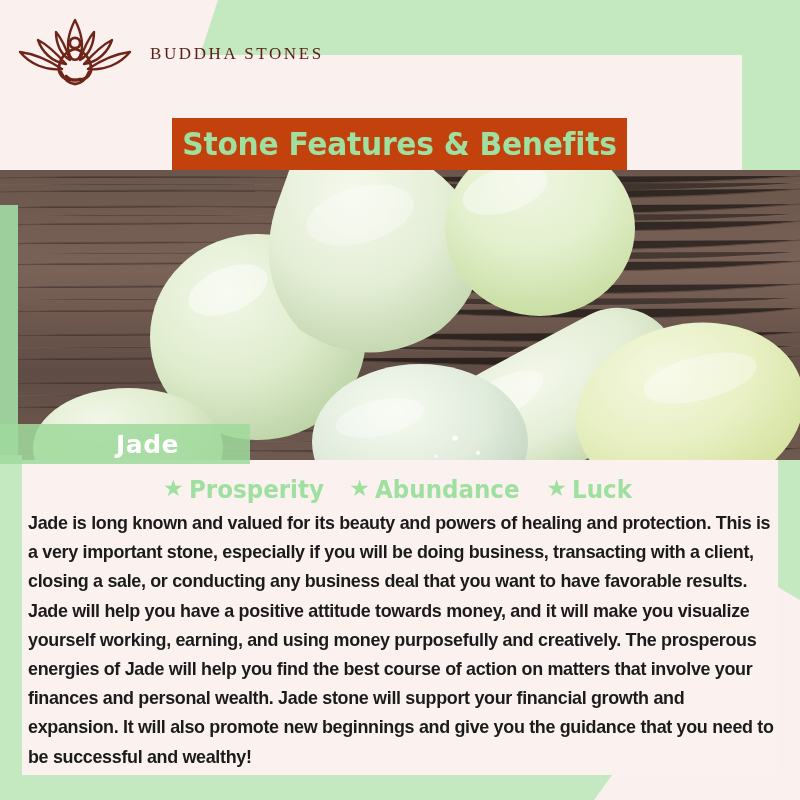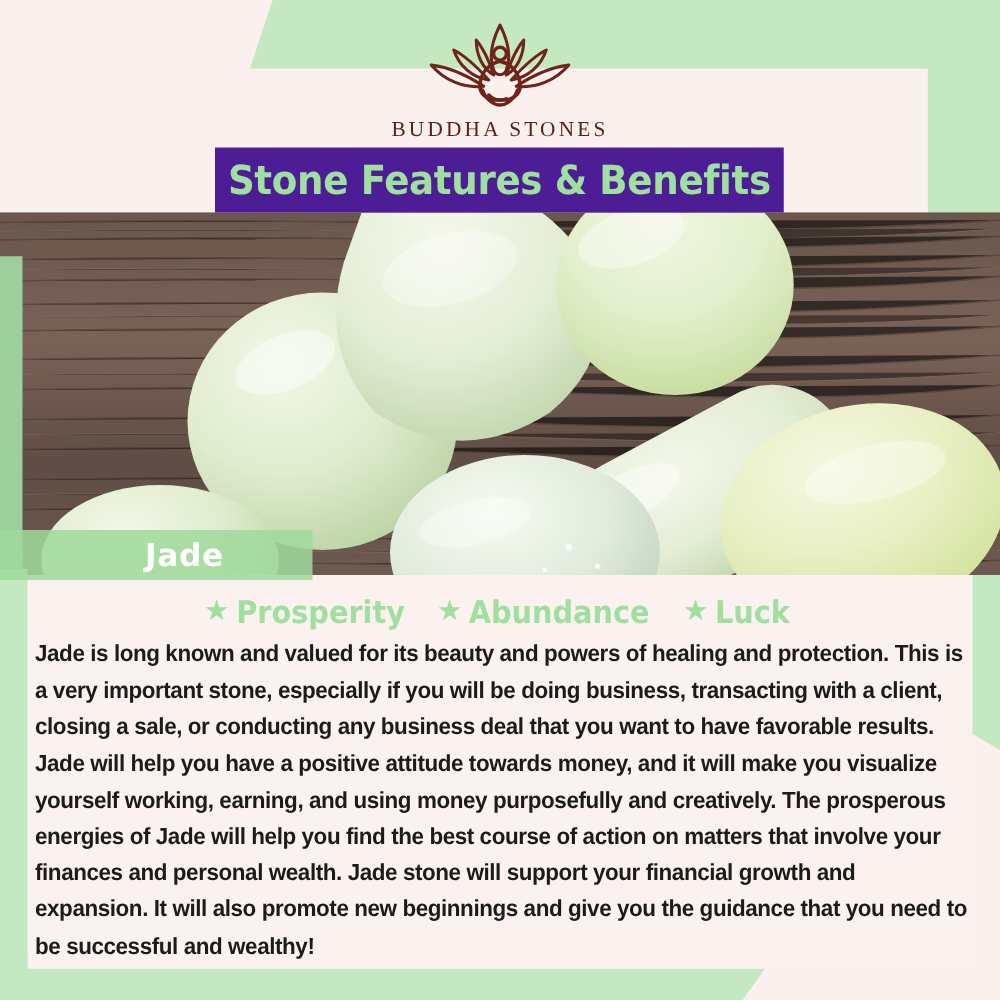--- a/index.html
+++ b/index.html
@@ -63,39 +63,38 @@
   .header {
     position: absolute;
     top: 0; left: 0;
     width: 800px; height: 170px;
     z-index: 3;
   }
   .logo-wrap {
     position: absolute;
     top: 14px; left: 0; right: 0;
     display: flex;
-    flex-direction: column;
     align-items: center;
   }
   .logo-mark { width: 150px; height: 76px; display: block; }
   .logo-text {
     margin-top: 4px;
     font-family: "Liberation Serif", serif;
     font-size: 17px;
     letter-spacing: 2.6px;
     color: #5c2018;
     font-weight: 400;
   }
 
   
   .title-band {
     position: absolute;
     top: 118px; left: 172px;
     width: 455px; height: 52px;
-    background: #4c1d95;
+    background: #c2410c;
     display: flex;
     align-items: center;
     justify-content: center;
     z-index: 5;
   }
   .title-text {
     font-family: "DejaVu Sans", sans-serif;
     font-weight: bold;
     font-size: 32px;
     color: #9fe0a0;

